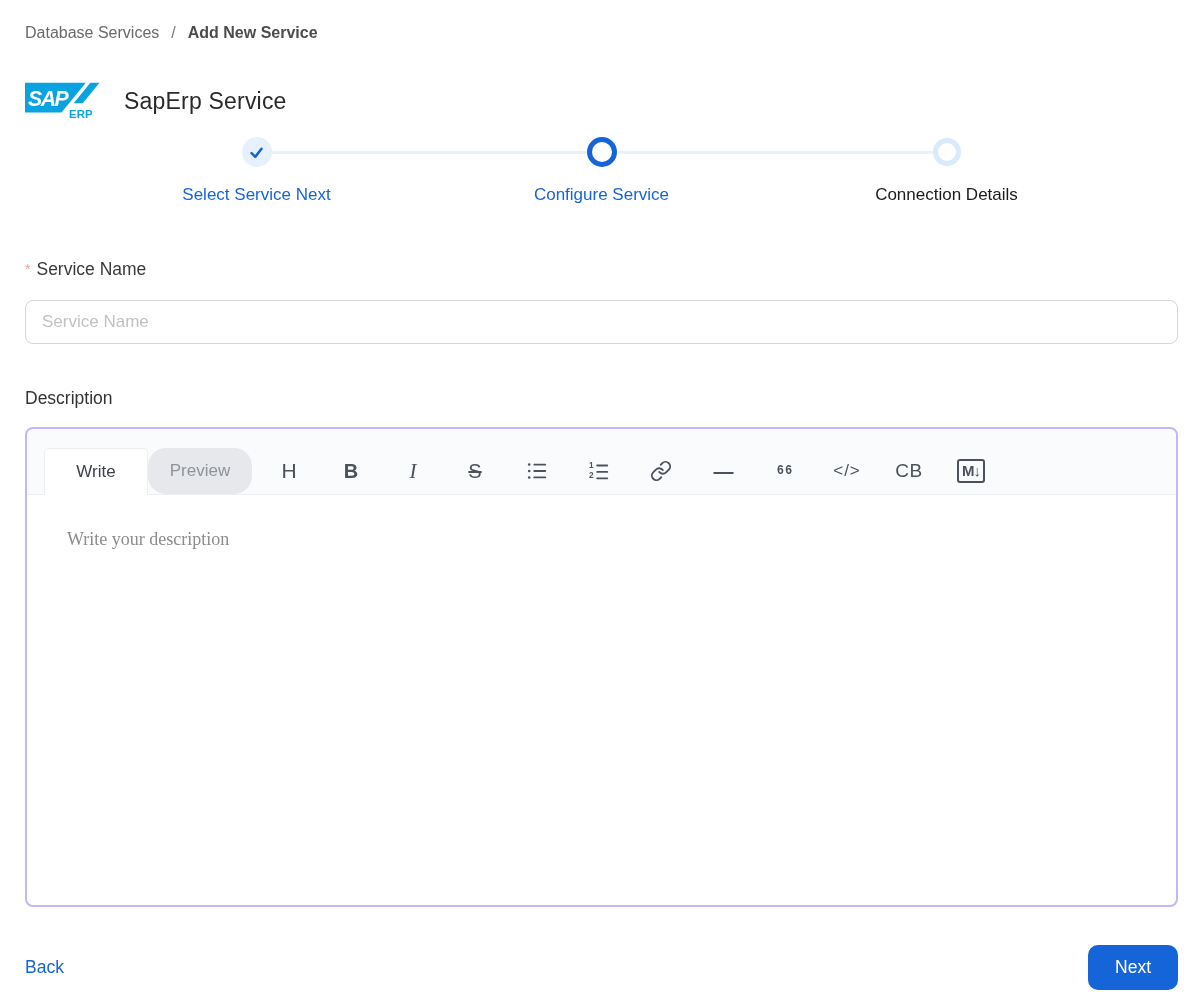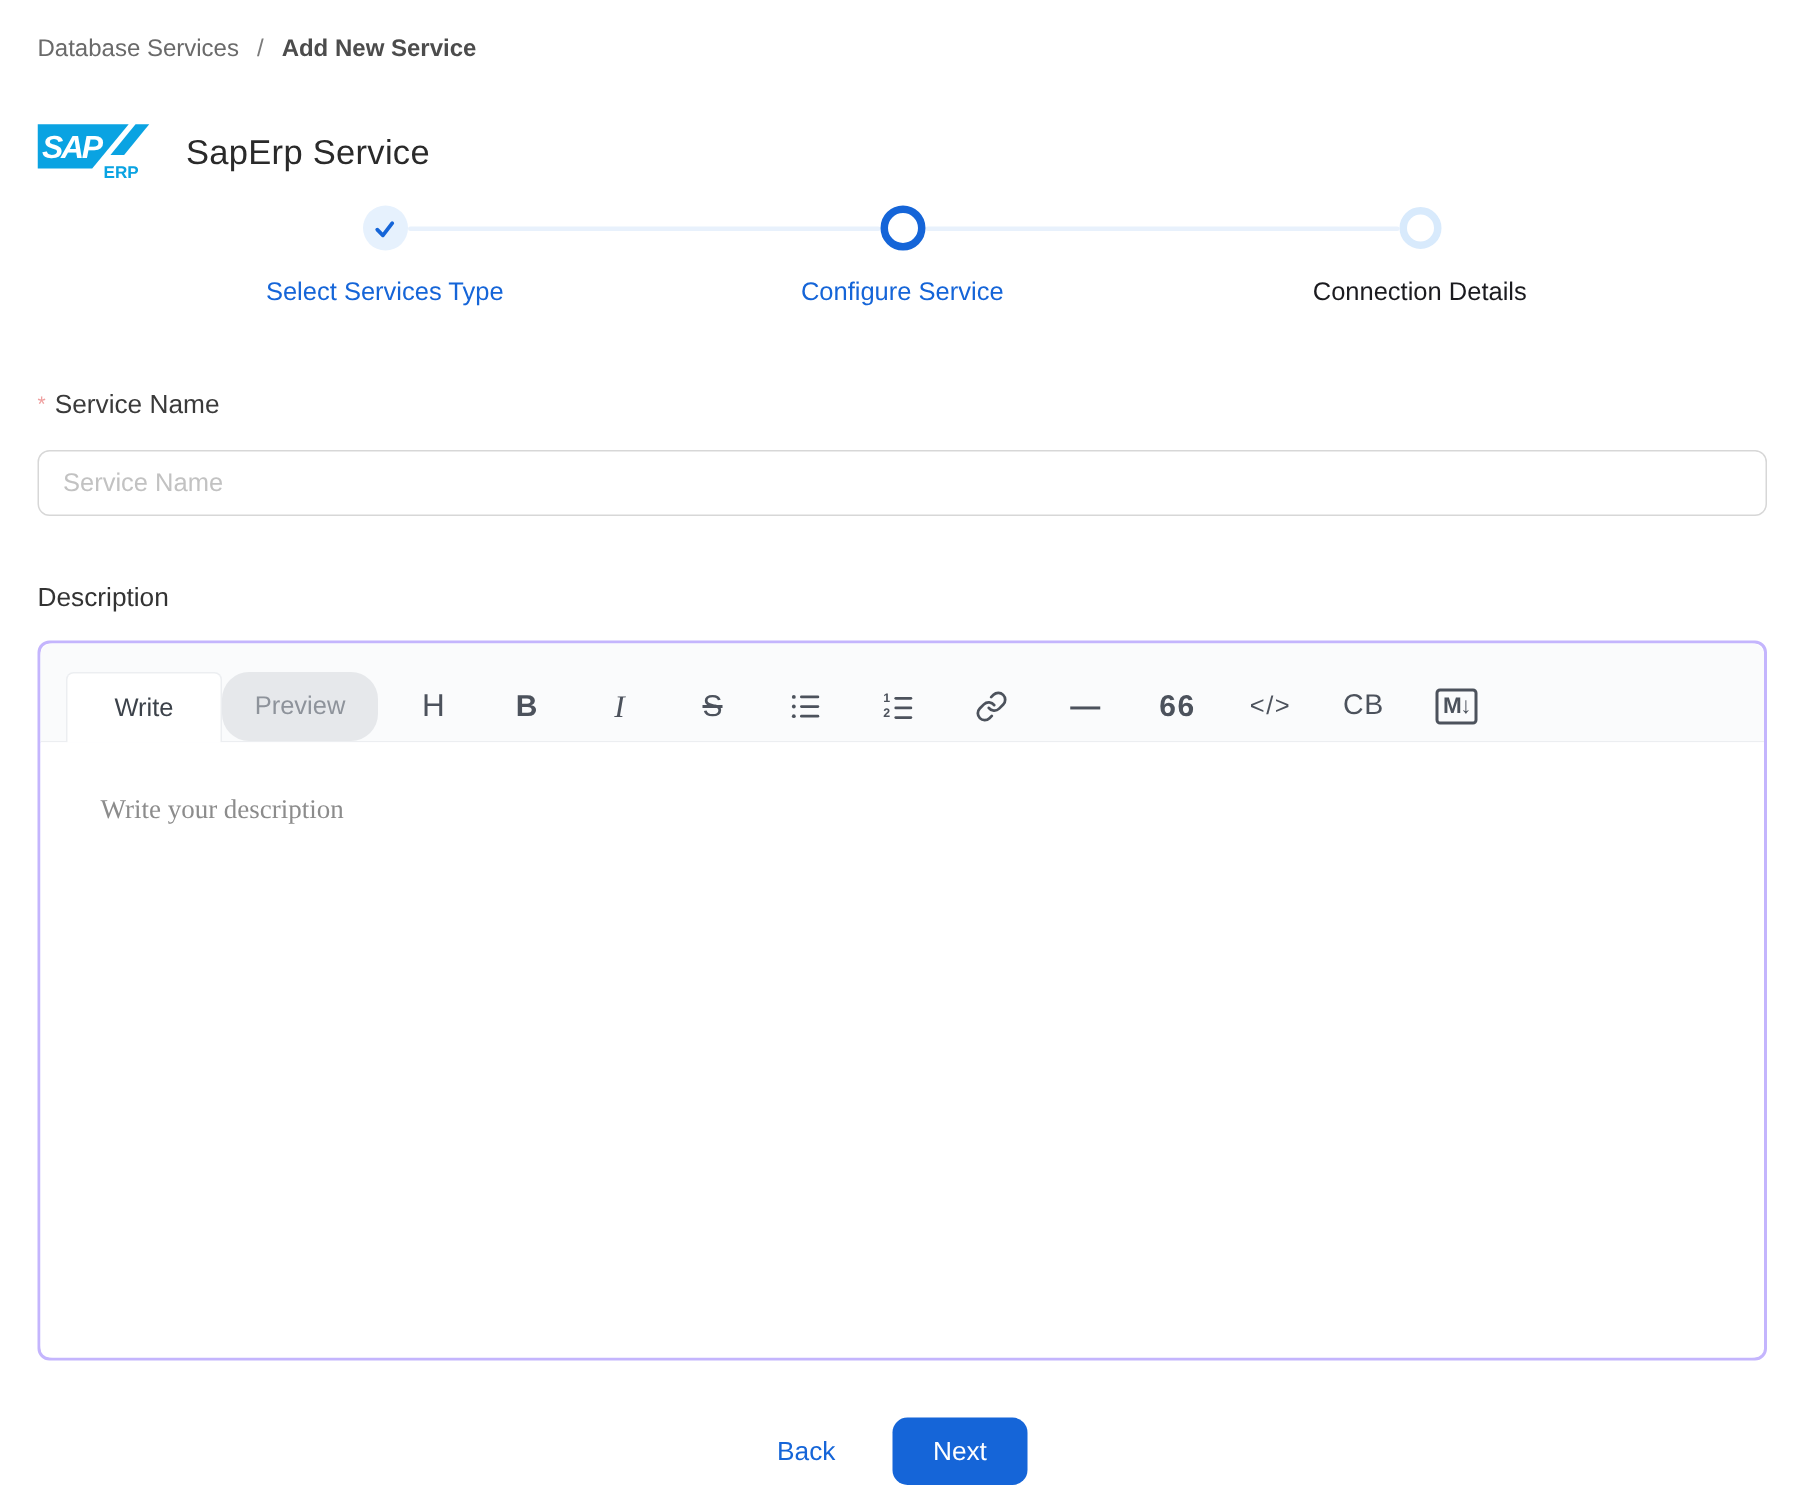--- a/index.html
+++ b/index.html
@@ -59,33 +59,33 @@
                 margin-bottom:-1px; border:1px solid #eceef1; border-bottom:none; }
   .tab-inactive { background:#e6e8eb; color:#8e939b;border-radius:18px; }
   .toolbar { display:flex; align-items:center; height:46px; margin-left:6px; }
   .tool { width:62px; height:46px; display:flex; align-items:center; justify-content:center;
           color:#4c525c; font-size:20px; cursor:pointer; }
   .tool-h { font-size:21px; font-weight:400; }
   .tool-b { font-weight:700; font-size:20px; }
   .tool-i { font-family:"Liberation Serif", serif; font-style:italic; font-size:21px; }
   .tool-s { text-decoration:line-through; font-size:20px; }
   .tool-hr { font-weight:600; letter-spacing:-1px; }
-  .tool-quote { font-weight:700; font-size:20px; letter-spacing:1px; }
+  .tool-quote { font-weight:700; font-size:12px; letter-spacing:1px;font-family:Liberation Mono, monospace; }
   .tool-code { font-size:17px; font-weight:500; letter-spacing:1px; }
   .tool-cb { font-size:19px; font-weight:400; letter-spacing:.5px; }
   .md-badge { border:2px solid #4c525c; border-radius:3px; padding:0 3px; font-size:15px;
               font-weight:700; line-height:20px; letter-spacing:-1px; }
   .editor-body { flex:1; border-radius:0 0 8px 8px; background:#fff; }
   .editor-textarea { width:100%; height:100%; border:none; outline:none; resize:none;
                      padding:34px 40px; font-size:18px; color:#4d7c0f;
                      font-family:Liberation Serif, serif; background:transparent; }
   .editor-textarea::placeholder { color:#8c8c8c; }
 
   
-  .actions { display:flex; justify-content:center; align-items:center; gap:38px; }
+  .actions { display:flex; justify-content:space-between; align-items:center; gap:38px; }
   .back-btn { background:none; border:none; color:#1565d8; font-size:17.5px; cursor:pointer;
               font-family:"Liberation Sans", sans-serif; }
   .next-btn { background:#1565d8; border:none; color:#ffffff; font-size:17.5px; cursor:pointer;
               border-radius:10px; padding:12px 27px; font-family:Liberation Sans, sans-serif; }
 </style>
 </head>
 <body>
 
 <div class="page">
 
@@ -113,21 +113,21 @@
     <div class="step-line line-2"></div>
 
     <div class="step-circle circle-completed">
       <svg width="15" height="15" viewBox="0 0 24 24">
         <polyline points="4,13 10,19 20,6" fill="none" stroke="#1565d8" stroke-width="4" stroke-linecap="round" stroke-linejoin="round"></polyline>
       </svg>
     </div>
     <div class="step-circle circle-active"></div>
     <div class="step-circle circle-pending"></div>
 
-    <div class="step-label label-0">Select Services Type</div>
+    <div class="step-label label-0">Select Service Next</div>
     <div class="step-label label-1">Configure Service</div>
     <div class="step-label label-2">Connection Details</div>
   </div>
 
   
   <div class="field-label">
     <span class="req">*</span>
     <span>Service Name</span>
   </div>
   <input type="text" class="text-input" placeholder="Service Name" style="">

